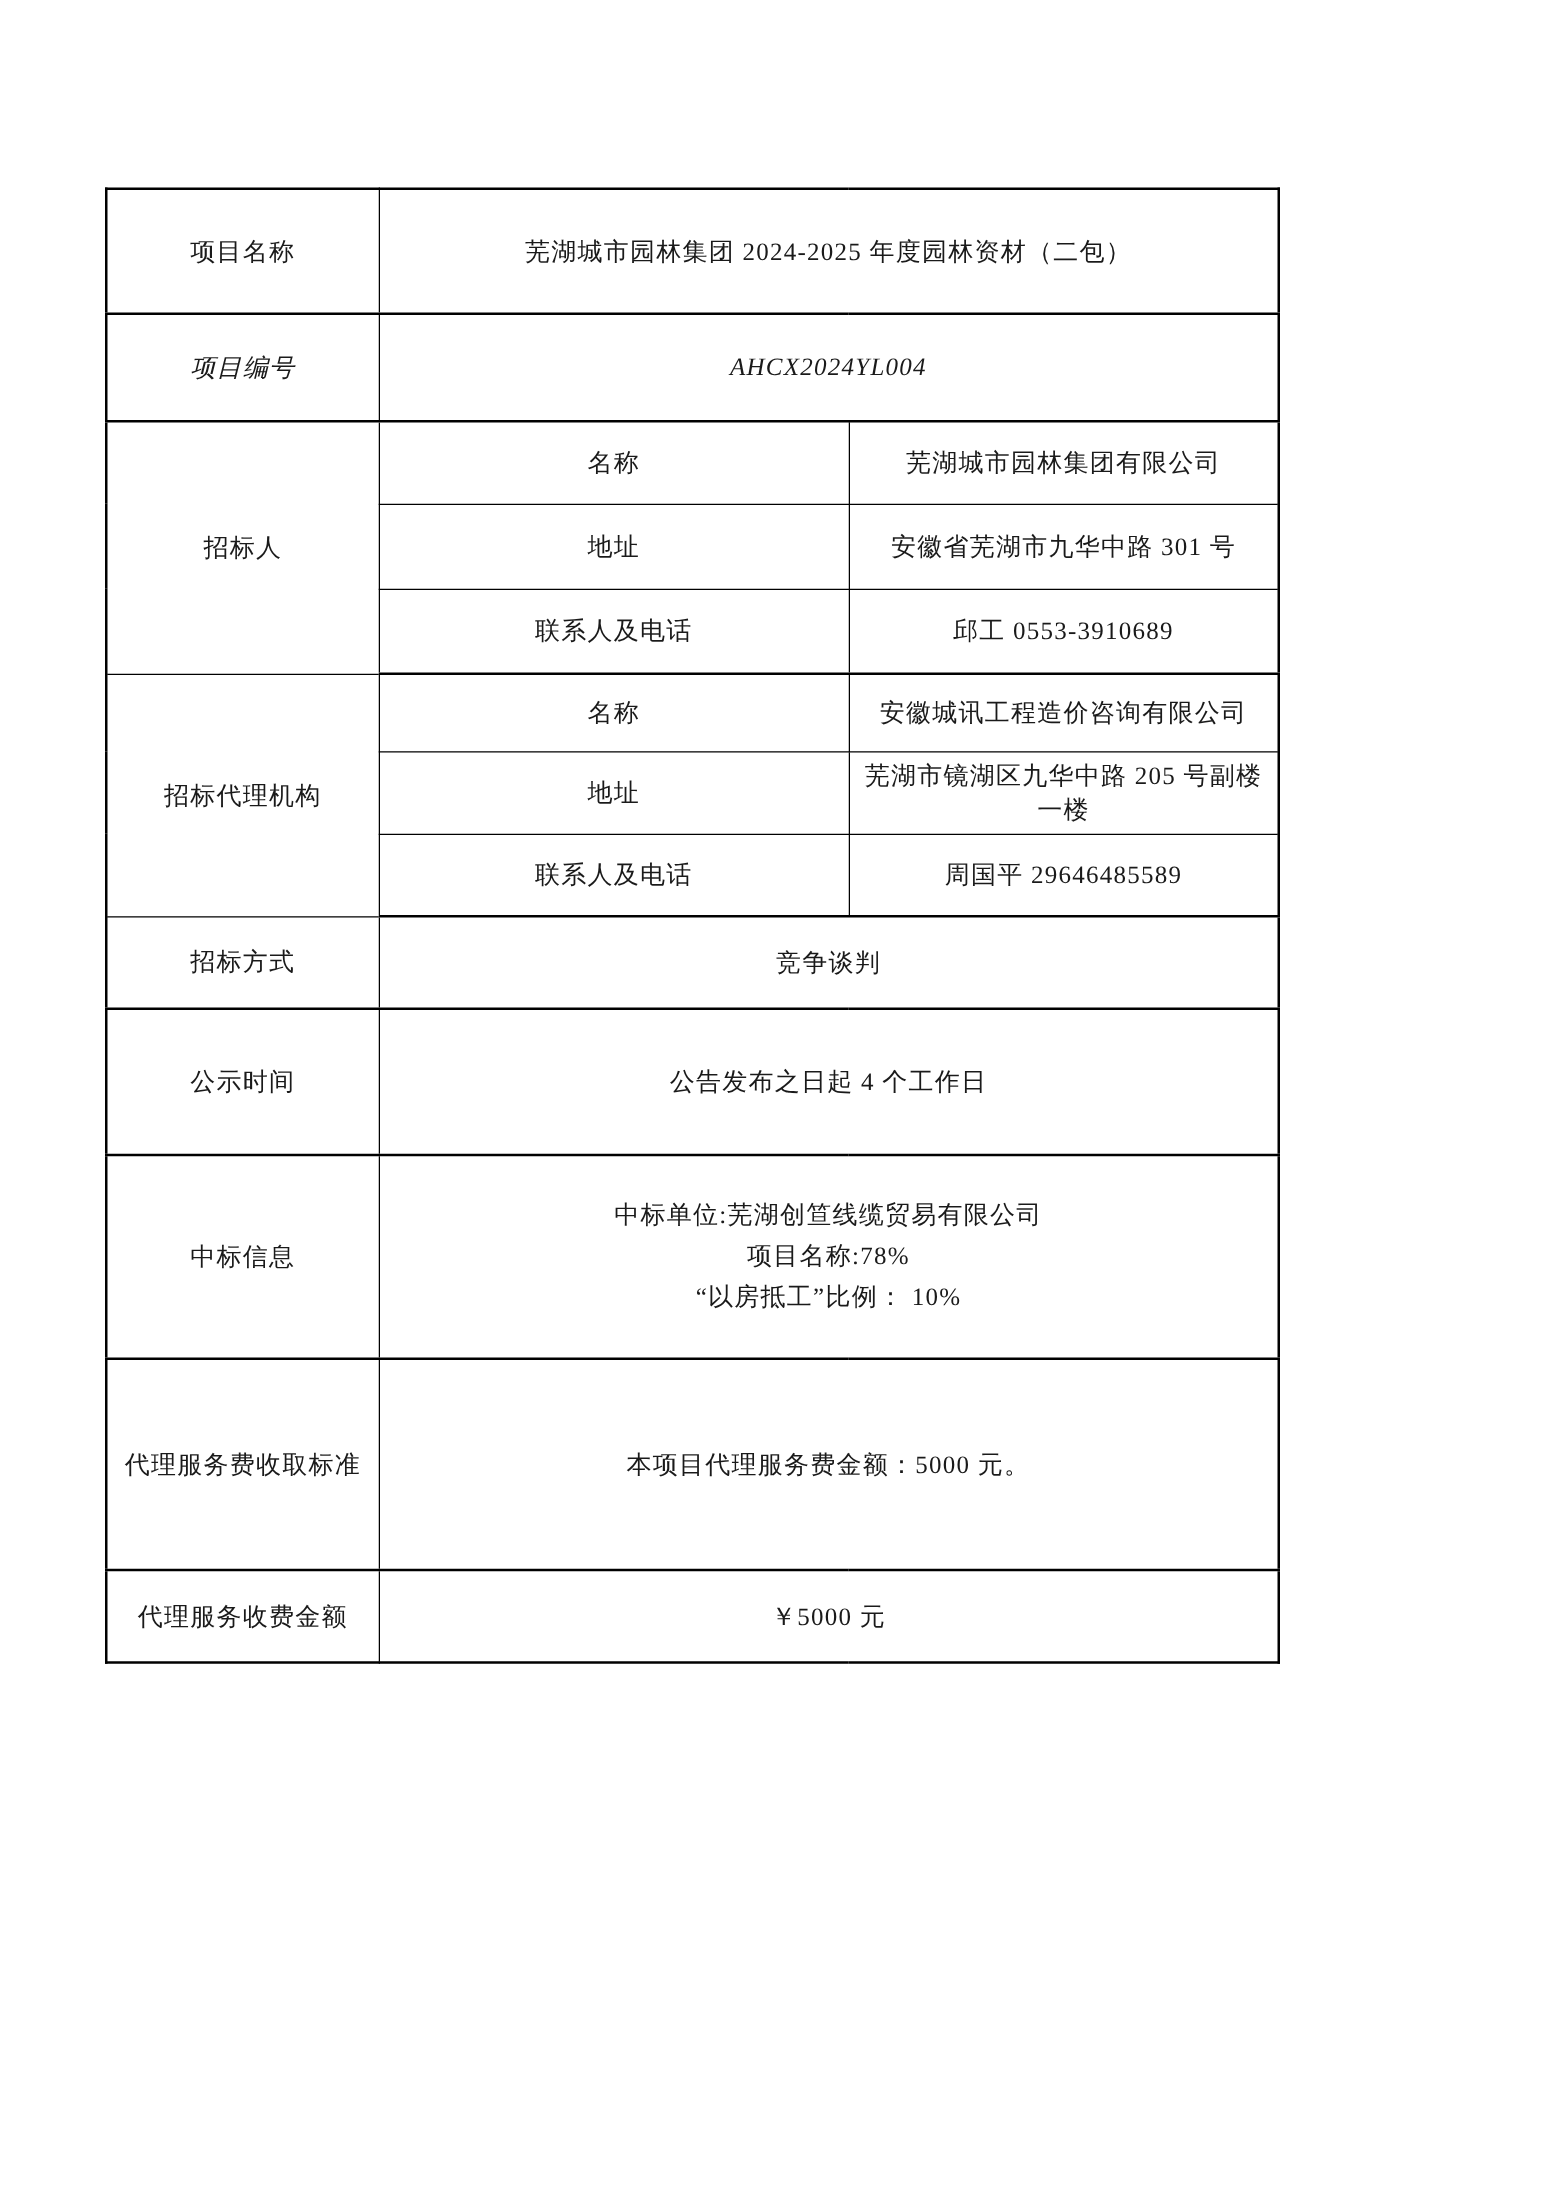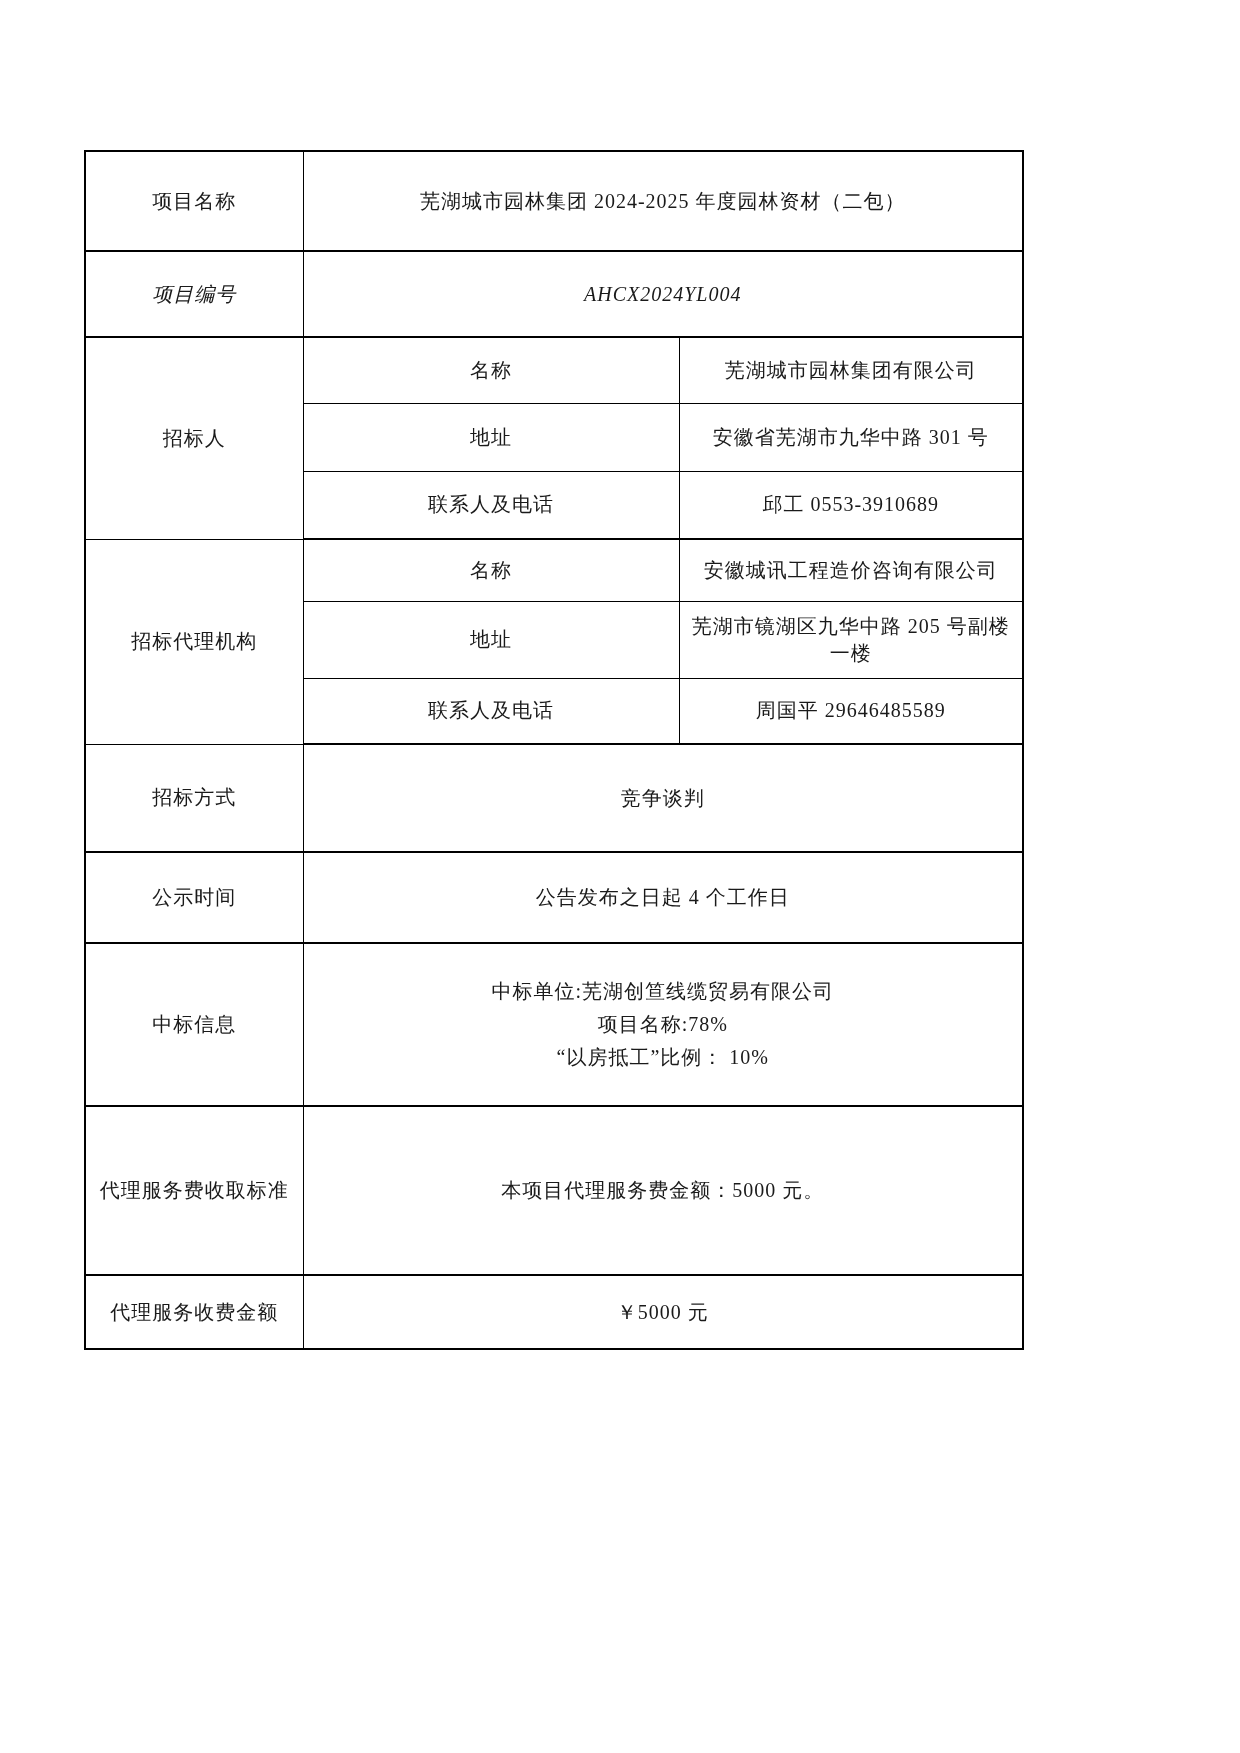--- a/index.html
+++ b/index.html
@@ -23,21 +23,21 @@
     border-collapse: collapse;
     table-layout: fixed;
     font-size: 20px;
     letter-spacing: 1px;
     border: 2px solid #000;
   }
   table.info-table td {
     border: 1px solid #000;
     text-align: center;
     vertical-align: middle;
-    padding: 11px 8px;
+    padding: 0 8px;
     box-sizing: border-box;
     word-break: break-all;
   }
   
   col.c1 { width: 218px; }
   col.c2 { width: 376px; }
   col.c3 { width: 344px; }
 
   
   td.label-cell { padding: 0 29px; }
@@ -47,22 +47,22 @@
 
   
   tr.r-project-name   { height: 100px; }
   tr.r-project-no     { height: 86px; font-style: italic;  }
   tr.r-tenderer-1     { height: 66px;  }
   tr.r-tenderer-2     { height: 68px;  }
   tr.r-tenderer-3     { height: 68px;  }
   tr.r-agency-1       { height: 62px;  }
   tr.r-agency-2       { height: 66px;  }
   tr.r-agency-3       { height: 66px;  }
-  tr.r-method         { height: 108px; }
-  tr.r-publicity      { height: 91px; }
+  tr.r-method         { height: 74px; }
+  tr.r-publicity      { height: 117px; }
   tr.r-award          { height: 163px; }
   tr.r-fee-standard   { height: 169px; }
   tr.r-fee-amount     { height: 74px;  }
 
   .award-lines { line-height: 33px; }
 </style>
 </head>
 <body>
 
 <div class="page">

